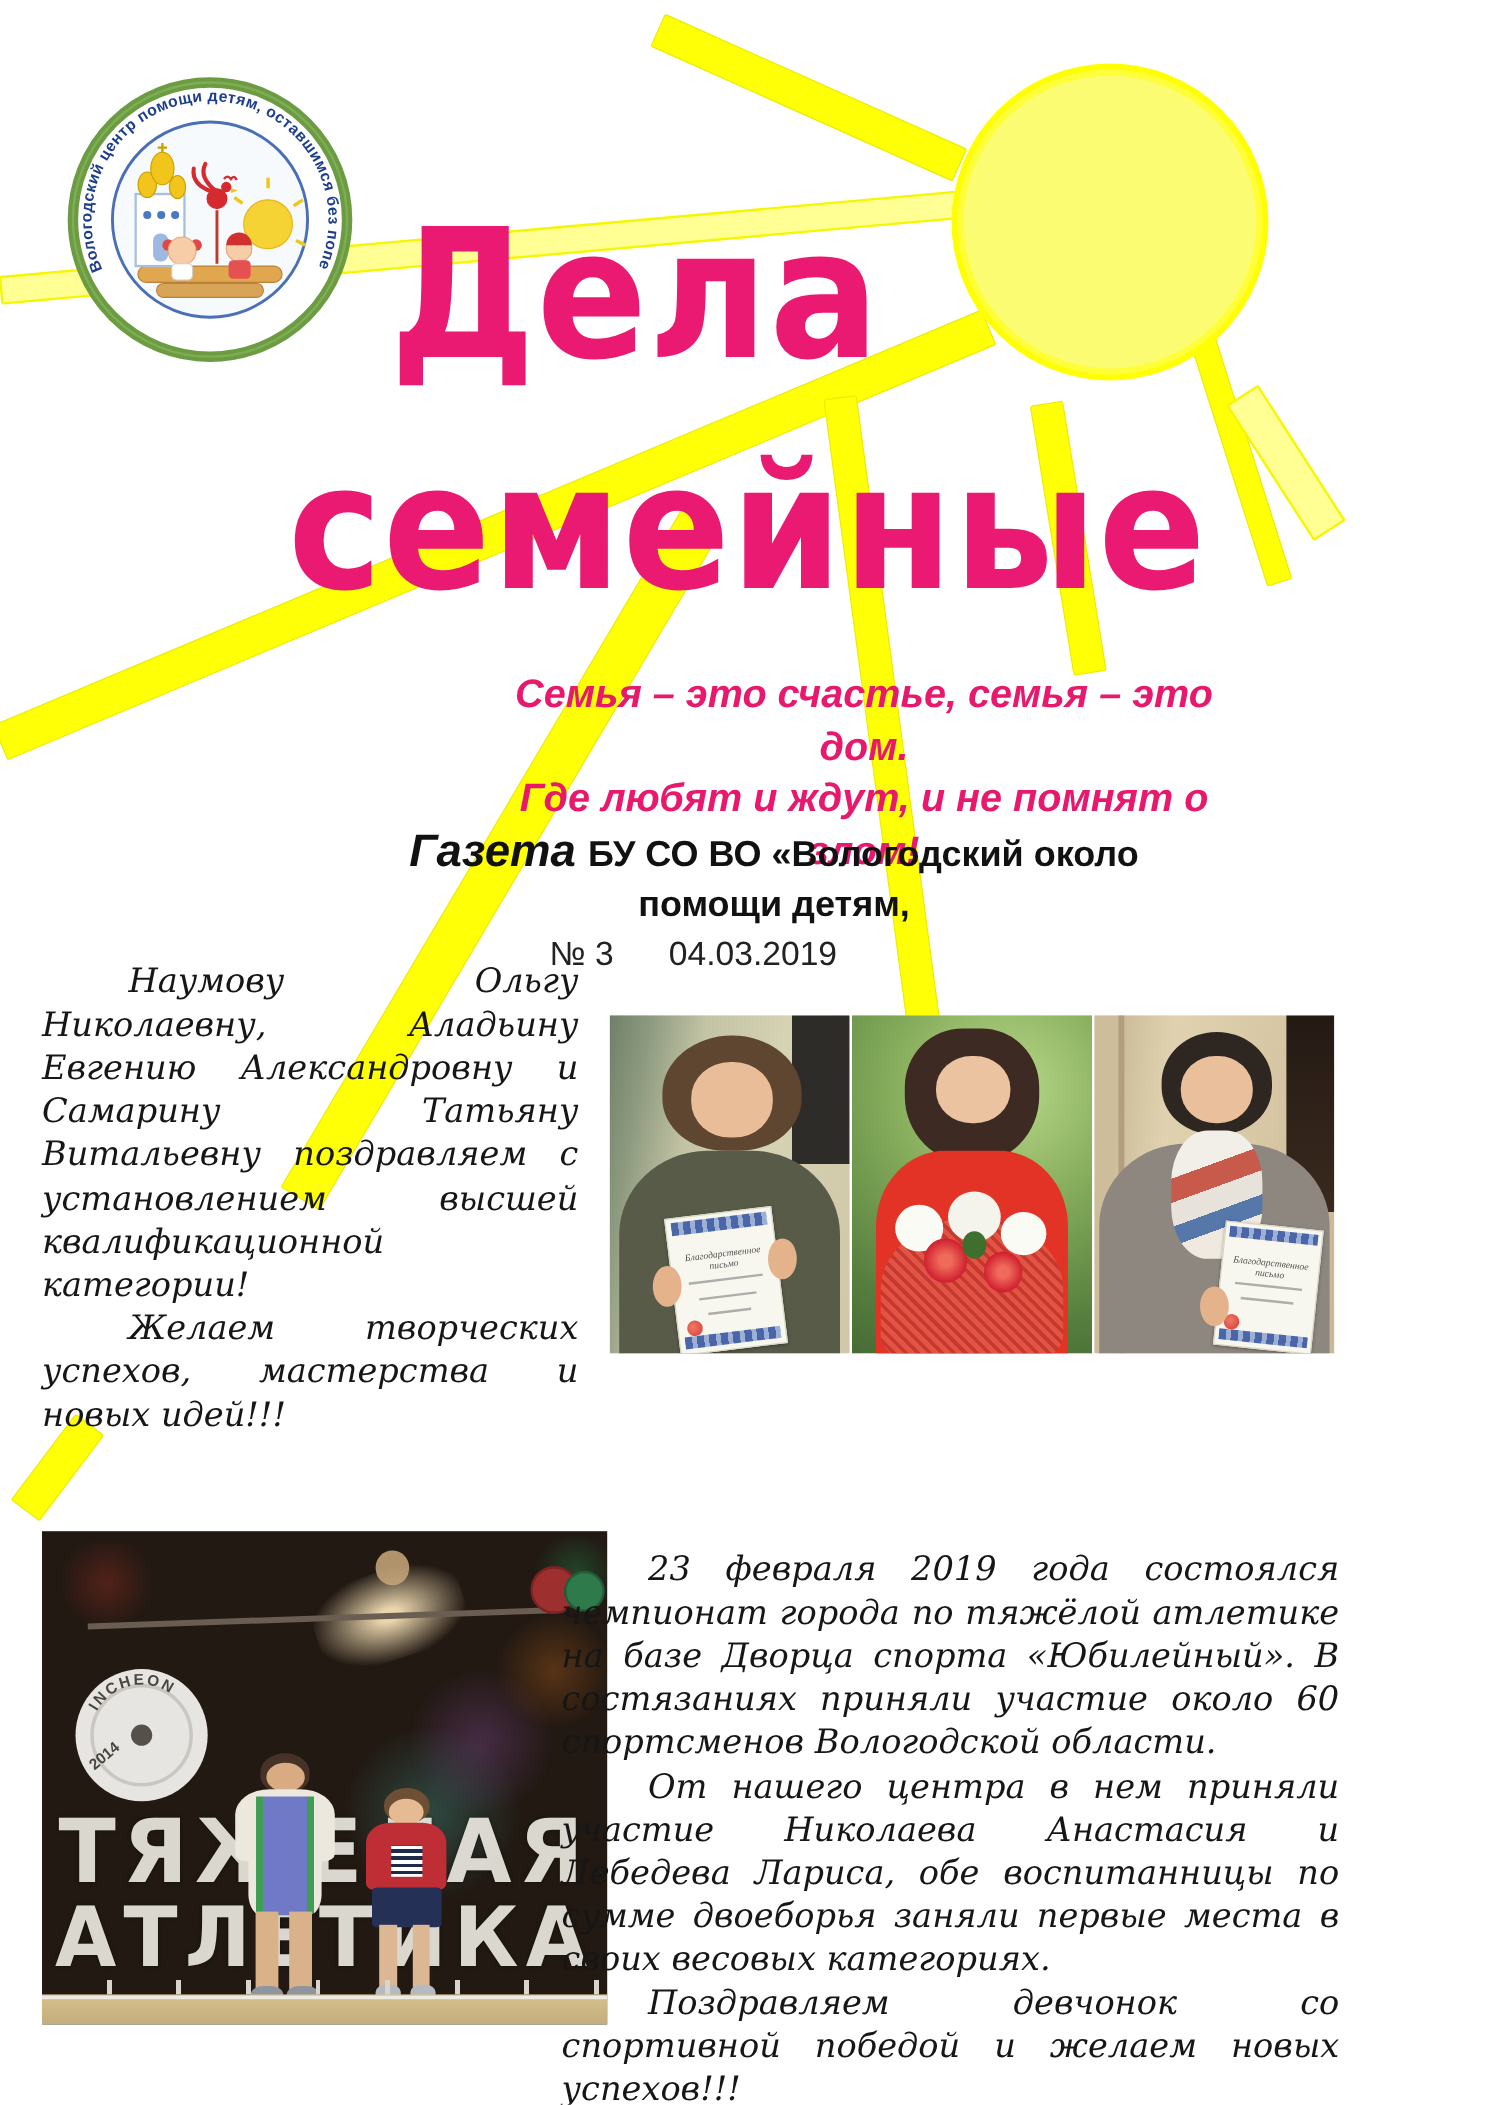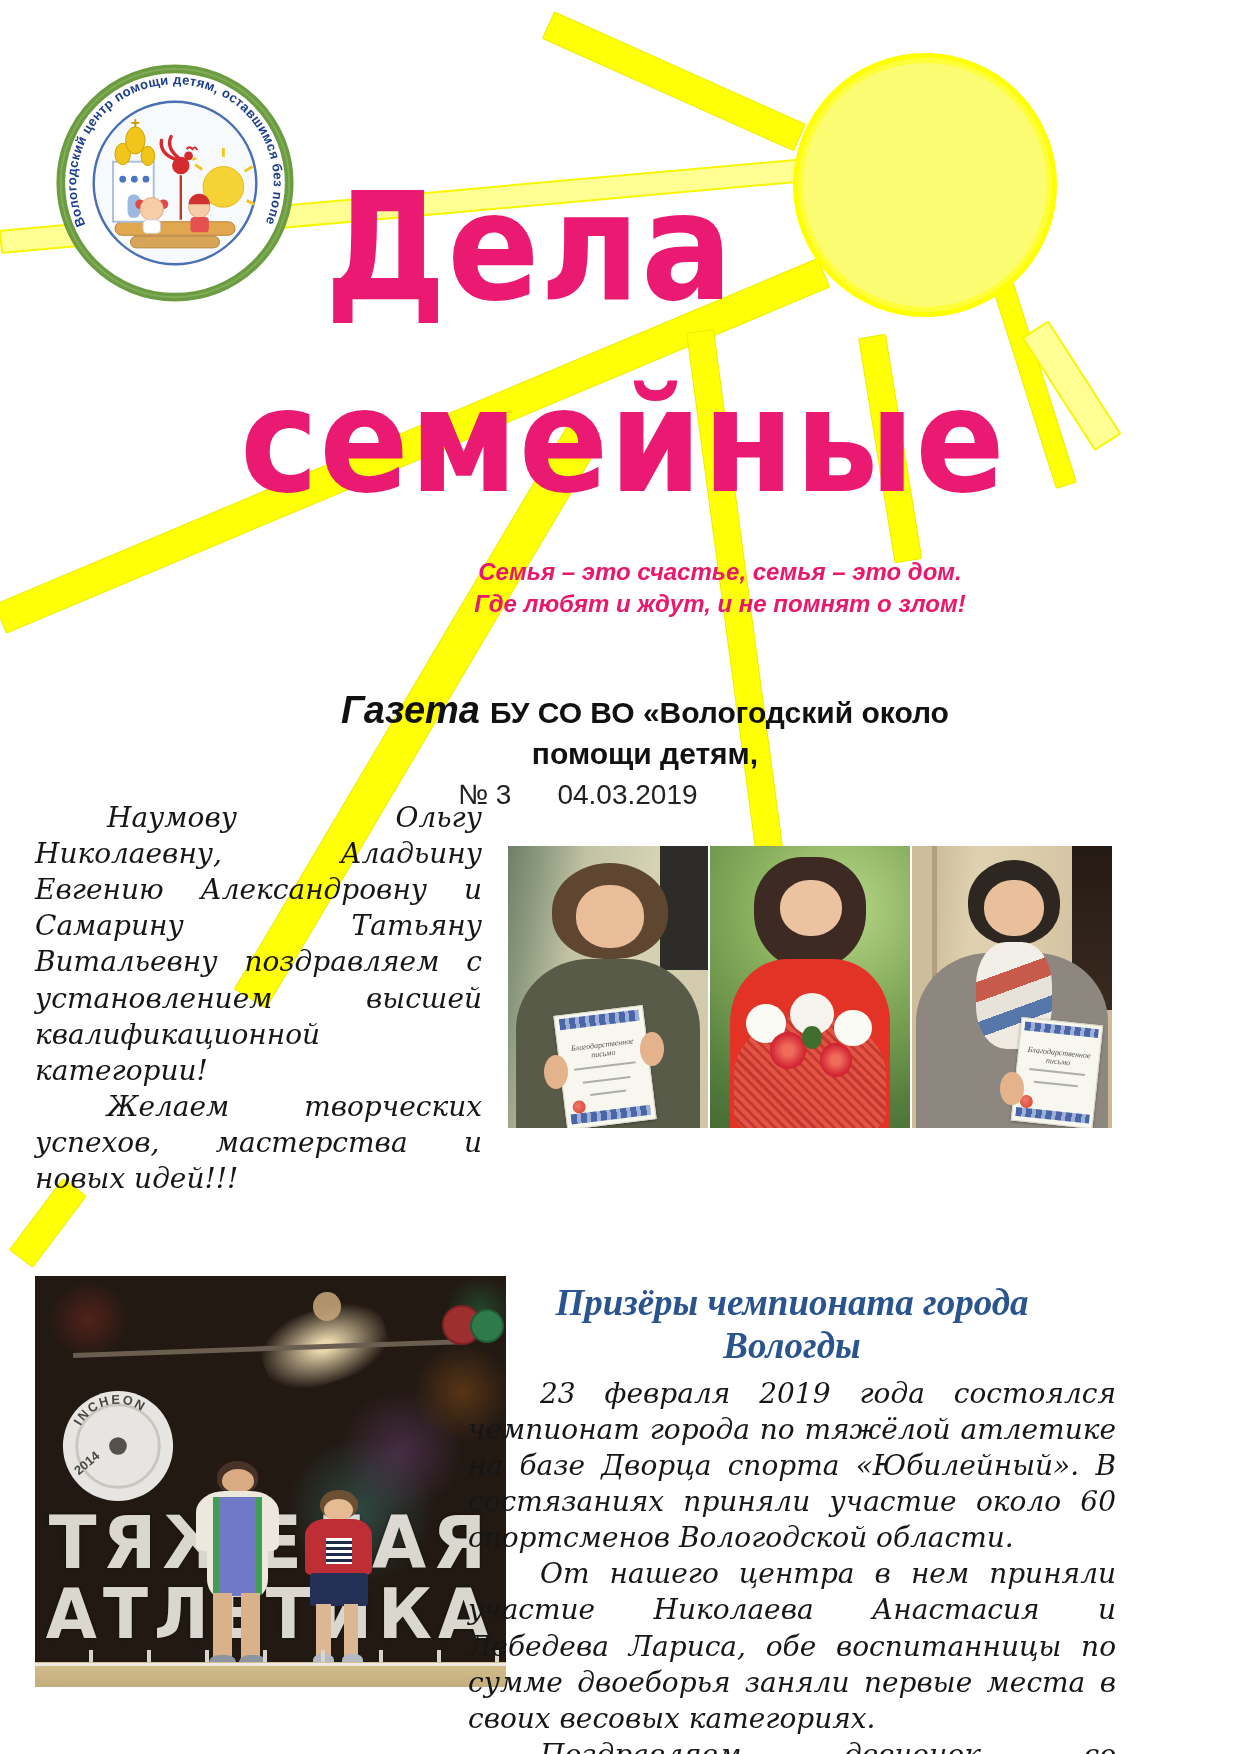--- a/index.html
+++ b/index.html
@@ -7,21 +7,21 @@
        font-family:"Liberation Sans",sans-serif;}
   .abs{position:absolute;}
   
   .ray{position:absolute;transform-origin:0 50%;border-radius:2px;}
   .ray.bright{background:#FFFF05;border:1px solid #ecec00;}
   .ray.pale{background:#FFFF94;border:2px solid #f6f600;}
   
   .title{position:absolute;color:#EA1A72;font-family:"DejaVu Sans",sans-serif;font-weight:600;
          transform:scaleY(1.1);transform-origin:top left;letter-spacing:1px;line-height:1;}
   .slogan{position:absolute;color:#E8186D;font-weight:bold;font-style:italic;
-          font-size:24px;line-height:1.32;text-align:center;}
+          font-size:33px;line-height:1.32;text-align:center;}
   .gaz{position:absolute;text-align:center;color:#111;font-weight:bold;font-size:30px;line-height:1.28;}
   .gaz .gz-label{font-style:italic;font-size:38px;margin-right:10px;}
   .gaz .gz-issue-row{font-weight:400;font-size:28px;color:#222;text-align:left;padding-left:158px;margin-top:4px;}
   .gaz .gz-issue-row .sp{display:inline-block;width:46px;}
   
   .art-head{font-family:"Liberation Serif",serif;font-weight:bold;font-style:italic;
             color:#2A5490;font-size:37px;line-height:1.16;text-align:center;margin:0 auto;}
   .art-body{font-family:"DejaVu Serif",serif;font-style:italic;color:#161616;
             font-size:28px;line-height:1.29;text-align:justify;}
   .art-body p{margin:0;text-indent:72px;}
@@ -230,19 +230,18 @@
     <div class="abs" style="left:18%;top:89%;width:26%;height:8%;background:#b5bac1;border-radius:40%;"></div>
     <div class="abs" style="left:54%;top:89%;width:26%;height:8%;background:#b5bac1;border-radius:40%;"></div>
   </div>
 
   <div class="abs" style="left:0;bottom:0;width:100%;height:6%;background:linear-gradient(#d6c08e,#c4ad7c);"></div>
   <div class="abs" style="left:0;bottom:5.2%;width:100%;height:3px;background:#eceae2;"></div>
   <div class="abs" style="left:0;bottom:6%;width:100%;height:12px;background:repeating-linear-gradient(90deg,transparent 0 54px,#d8d6cc 54px 58px);"></div>
 </div>
 
 <div class="abs" style="left:468px;top:1282px;width:648px;">
-  <div class="art-head" style="max-width:580px;">Призёры чемпионата города Вологды</div>
   <div class="art-body" style="margin-top:8px;">
     <p>23 февраля 2019 года состоялся чемпионат города по тяжёлой атлетике на базе Дворца спорта «Юбилейный». В состязаниях приняли участие около 60 спортсменов Вологодской области.</p>
     <p>От нашего центра в нем приняли участие Николаева Анастасия и Лебедева Лариса, обе воспитанницы по сумме двоеборья заняли первые места в своих весовых категориях.</p>
     <p>Поздравляем девчонок со спортивной победой и желаем новых успехов!!!</p>
   </div>
 </div>
 
 </body></html>

